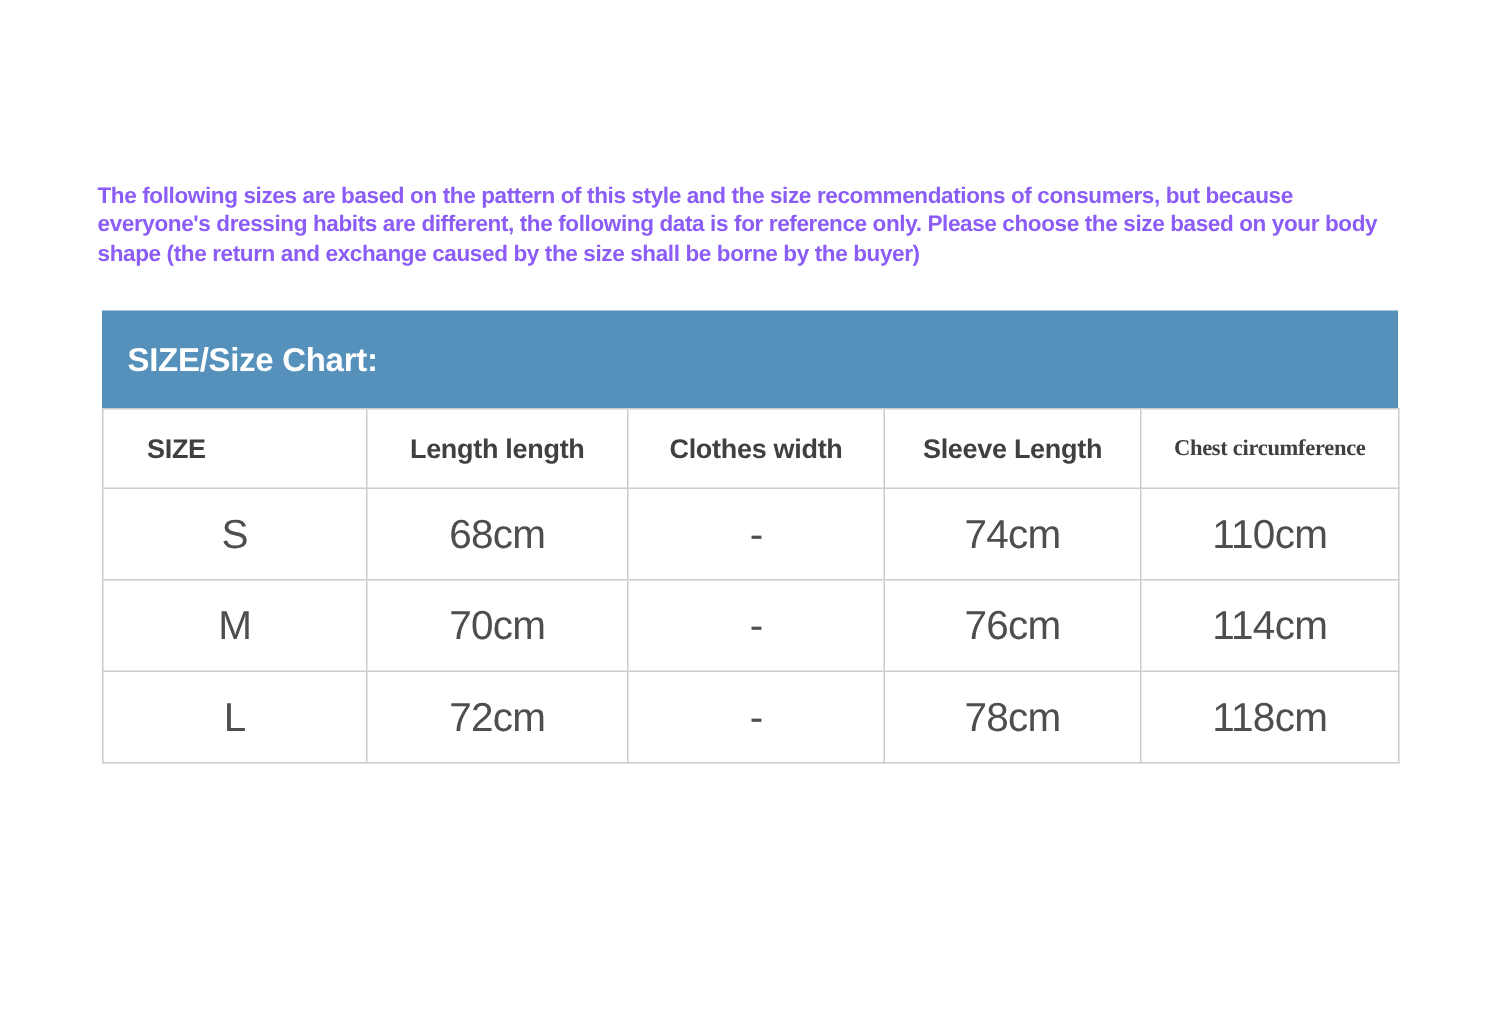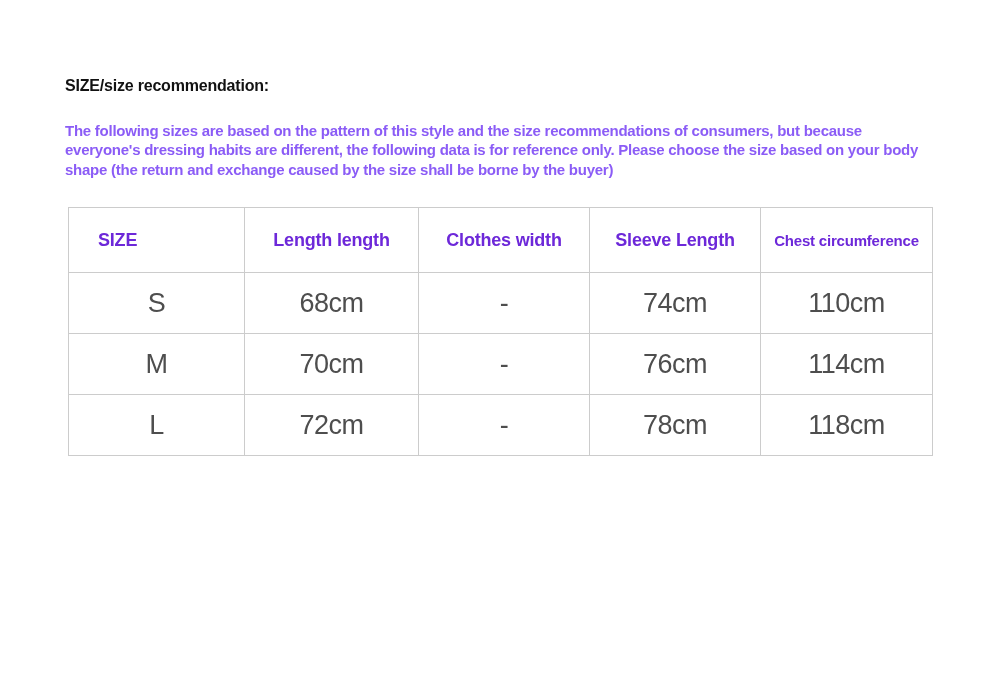--- a/index.html
+++ b/index.html
@@ -63,59 +63,62 @@
     background: #ffffff;
   }
   table.size-table th,
   table.size-table td {
     border: 1px solid #cccccc;
     box-sizing: border-box;
     overflow: hidden;
     white-space: nowrap;
   }
   table.size-table th {
-    height: 65px;
+    height: 53px;
     font-size: 18px;
     font-weight: bold;
-    color: #6d28d9;
+    color: #404040;
     text-align: center;
     letter-spacing: -0.2px;
   }
   table.size-table th.col-size {
     text-align: left;
     padding-left: 29px;
   }
   table.size-table th.col-chest {
     font-size: 15px;
+    font-family: Liberation Serif, serif;
   }
   table.size-table td {
     height: 61px;
     font-size: 27px;
     font-weight: 400;
     color: #4e4e4e;
     text-align: center;
     letter-spacing: -0.5px;
   }
   .c1 { width: 176px; }
   .c2 { width: 174px; }
   .c3 { width: 171px; }
   .c4 { width: 171px; }
   .c5 { width: 172px; }
 </style>
 </head>
 <body>
 
 <div class="page">
 
-  <div class="heading">SIZE/size recommendation:</div>
 
   <div class="disclaimer">The following sizes are based on the pattern of this style and the size recommendations of consumers, but because everyone's dressing habits are different, the following data is for reference only. Please choose the size based on your body shape (the return and exchange caused by the size shall be borne by the buyer)</div>
 
   <div class="chart-wrap">
 
+    <div class="chart-title-bar">
+      <span>SIZE/Size Chart:</span>
+    </div>
 
     <table class="size-table">
       <colgroup>
         <col class="c1">
           <col class="c2">
           <col class="c3">
           <col class="c4">
           <col class="c5">
       </colgroup>
       <thead>

